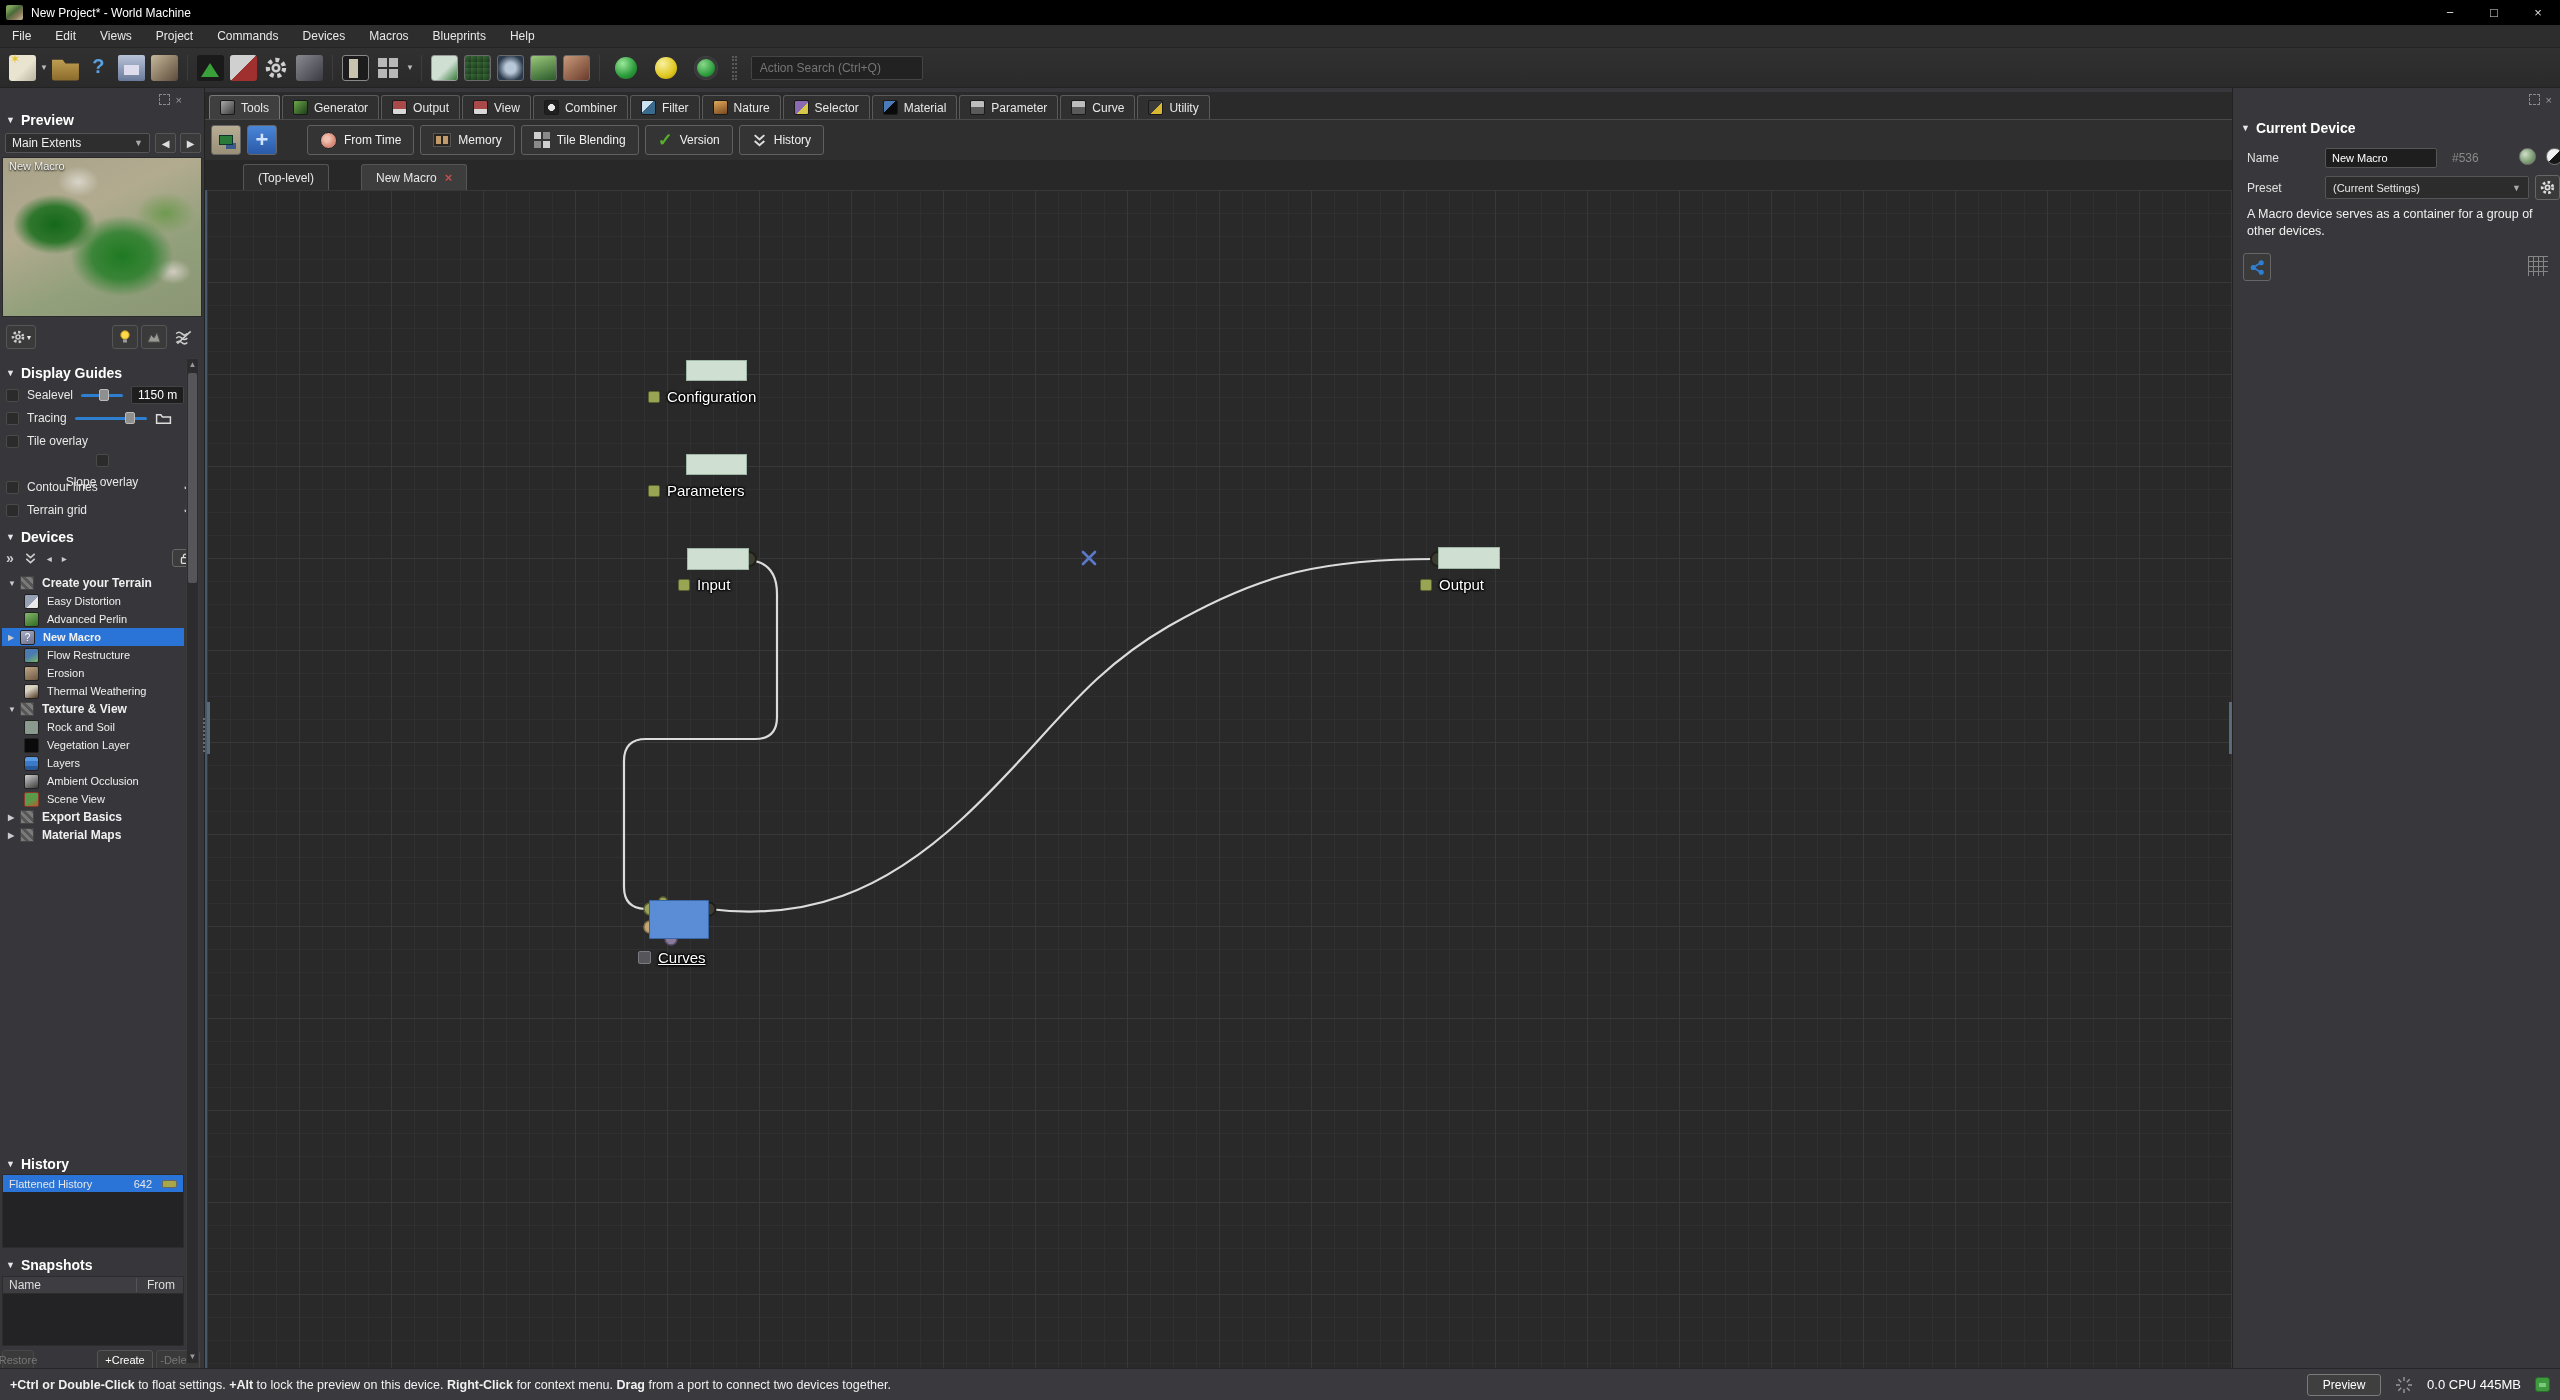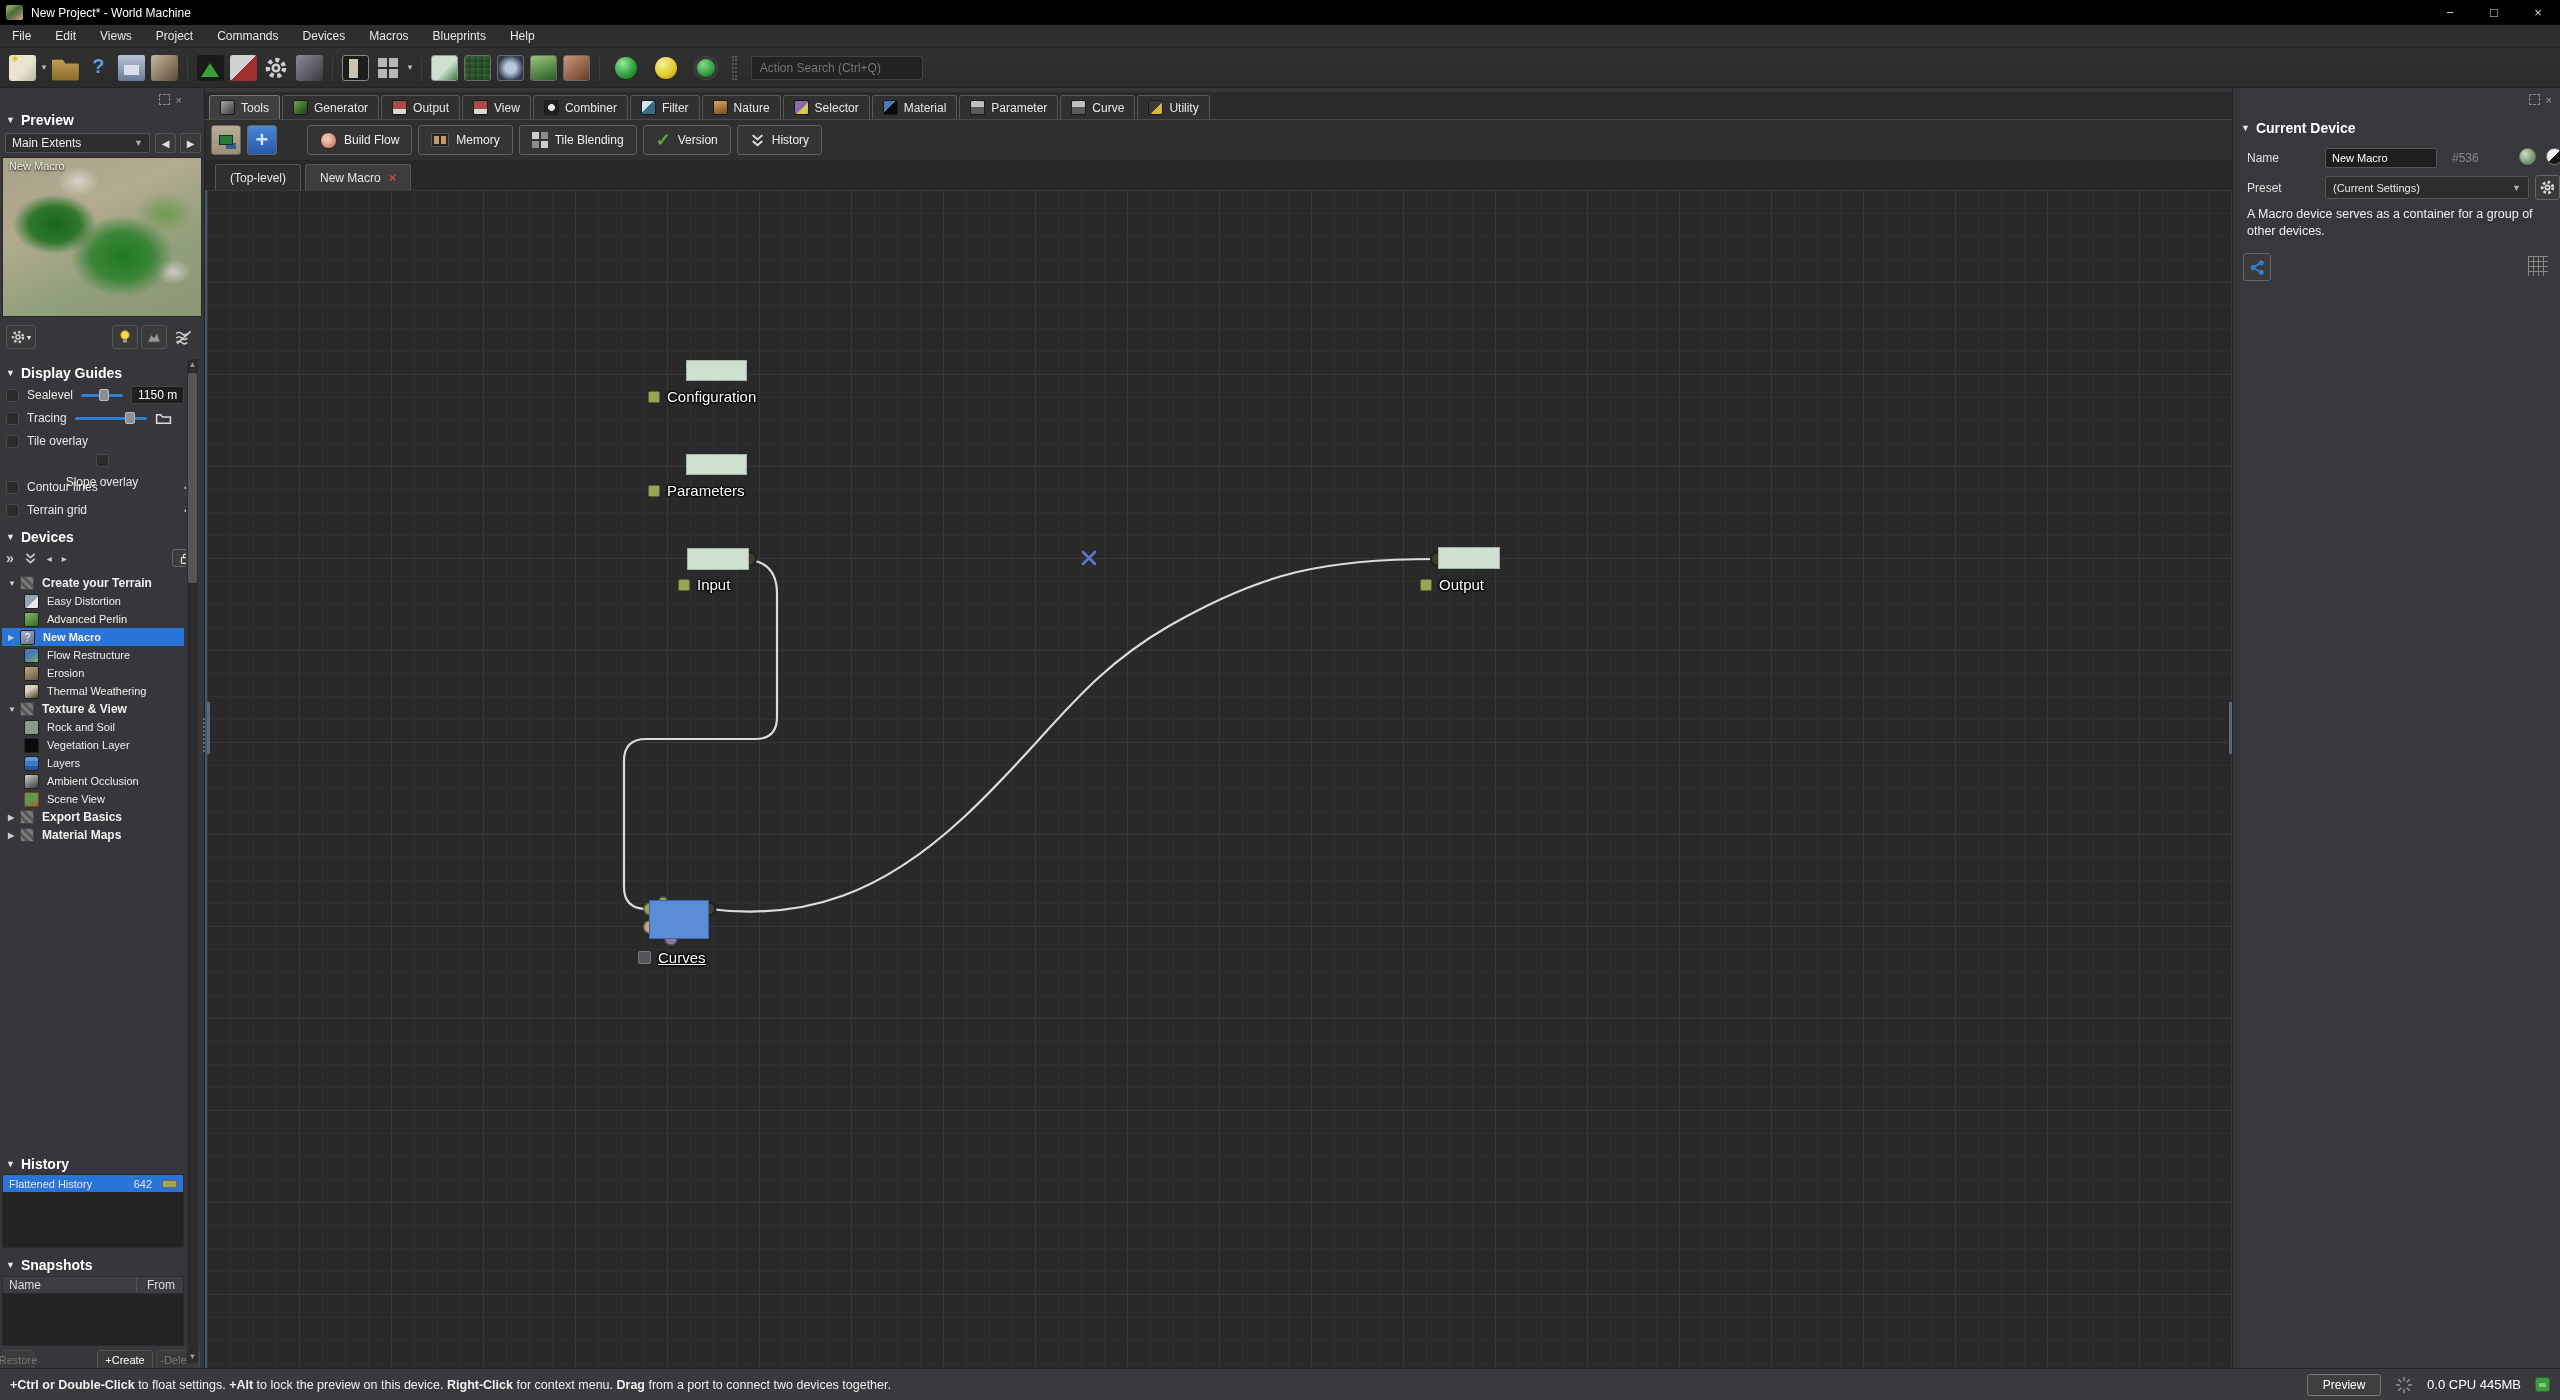--- a/index.html
+++ b/index.html
@@ -90,21 +90,21 @@
     background:#303030; border:1px solid #5a5a5a; border-bottom:none; border-radius:3px 3px 0 0;}
   .cat-tab.active { background:#3f3f3f; border-color:#777; }
   .cat-ico { width:15px; height:15px; border-radius:2px; border:1px solid #1a1a1a; }
   #ribbon { position:absolute; left:0; top:27px; width:100%; height:41px; background:#2f2f2f; border-top:1px solid #4a4a4a;
     display:flex; align-items:center; padding-left:6px; gap:6px;}
   .rb-sq { width:30px; height:30px; border:1px solid #666; border-radius:3px; display:flex; align-items:center; justify-content:center;}
   .rb-btn { height:30px; border:1px solid #606060; border-radius:3px; background:#343434; display:flex; align-items:center;
     gap:7px; padding:0 12px; font-size:12px; color:#f0f0f0;}
   #doc-tabs { position:absolute; left:0; top:68px; width:100%; height:30px; background:#282828; display:flex; align-items:flex-end; padding-left:10px; gap:4px;}
   .doc-tab { height:26px; display:flex; align-items:center; padding:0 14px; gap:8px; font-size:12px;
-    background:#2f2f2f; border:1px solid #555; border-bottom:none; border-radius:3px 3px 0 0; color:#e8e8e8;}
+    background:#2f2f2f; border:1px solid #555; border-bottom:none; border-radius:3px 3px 0 0; color:#e8e8e8;margin-left:28px;}
   .doc-tab.active { background:#3d3d3d; }
   .tab-close { color:#c05050; font-weight:bold; font-size:13px; }
   
   #canvas { position:absolute; left:0; top:98px; width:2027px; height:1182px;
     background-color:#29292a;
     background-image:
       linear-gradient(#38383a 1px, transparent 1px), linear-gradient(90deg,#38383a 1px, transparent 1px),
       linear-gradient(#303032 1px, transparent 1px), linear-gradient(90deg,#303032 1px, transparent 1px);
     background-size:92px 92px, 92px 92px, 23px 23px, 23px 23px;
     border-left:2px solid #47586a; border-bottom:2px solid #47586a; overflow:hidden;}
@@ -519,21 +519,21 @@
     </div>
 
     <div id="ribbon">
       <div class="rb-sq" style="background:linear-gradient(#b8ae94,#9a9078);">
           <span style="width:14px;height:10px;background:#2a7a3a;border:1px solid #133;box-shadow:5px 6px 0 -2px #3a5a8a;"></span>
         </div>
       <div class="rb-sq" style="background:linear-gradient(#4a86d8,#2a5aa8);color:#cfe2ff;font-size:22px;font-weight:bold;">+</div>
       <div style="width:18px;"></div>
       <div class="rb-btn">
         <span style="width:17px;height:17px;border-radius:50%;background:radial-gradient(circle at 40% 40%,#f0c0b0 20%,#d88a78 60%);border:1px solid #2a2a2a;"></span>
-        <span>Build Flow</span>
+        <span>From Time</span>
       </div>
       <div class="rb-btn">
         <span style="width:18px;height:14px;background:#2a2420;border:1px solid #555;display:flex;gap:2px;align-items:center;justify-content:center;">
             <i style="width:5px;height:8px;background:#c09a6a;"></i>
             <i style="width:5px;height:8px;background:#c09a6a;"></i>
           </span>
         <span>Memory</span>
       </div>
       <div class="rb-btn">
         <span style="width:16px;height:16px;display:grid;grid-template-columns:7px 7px;grid-gap:2px;">

